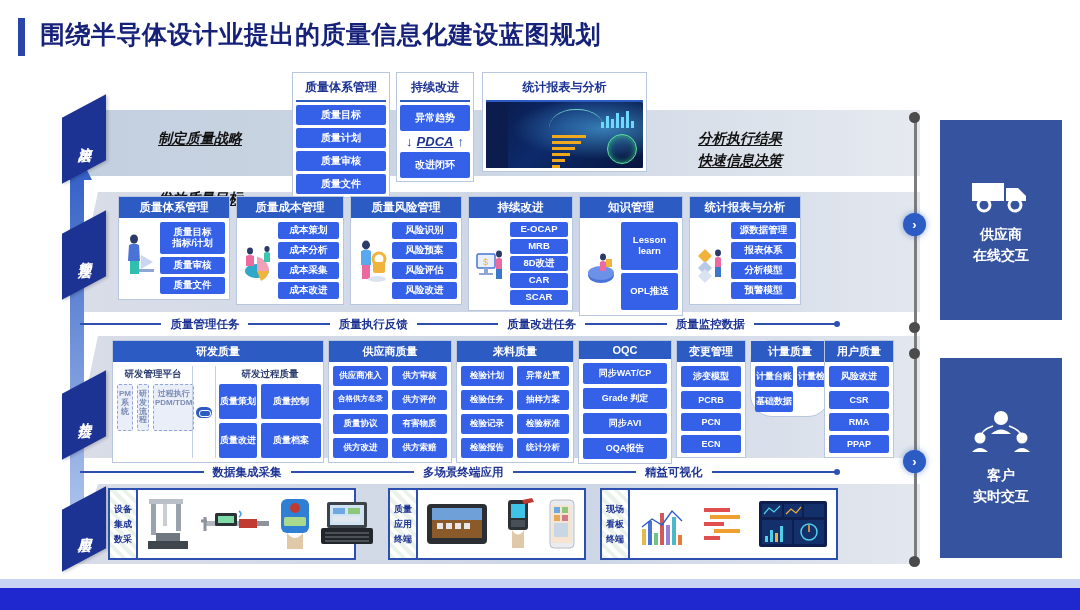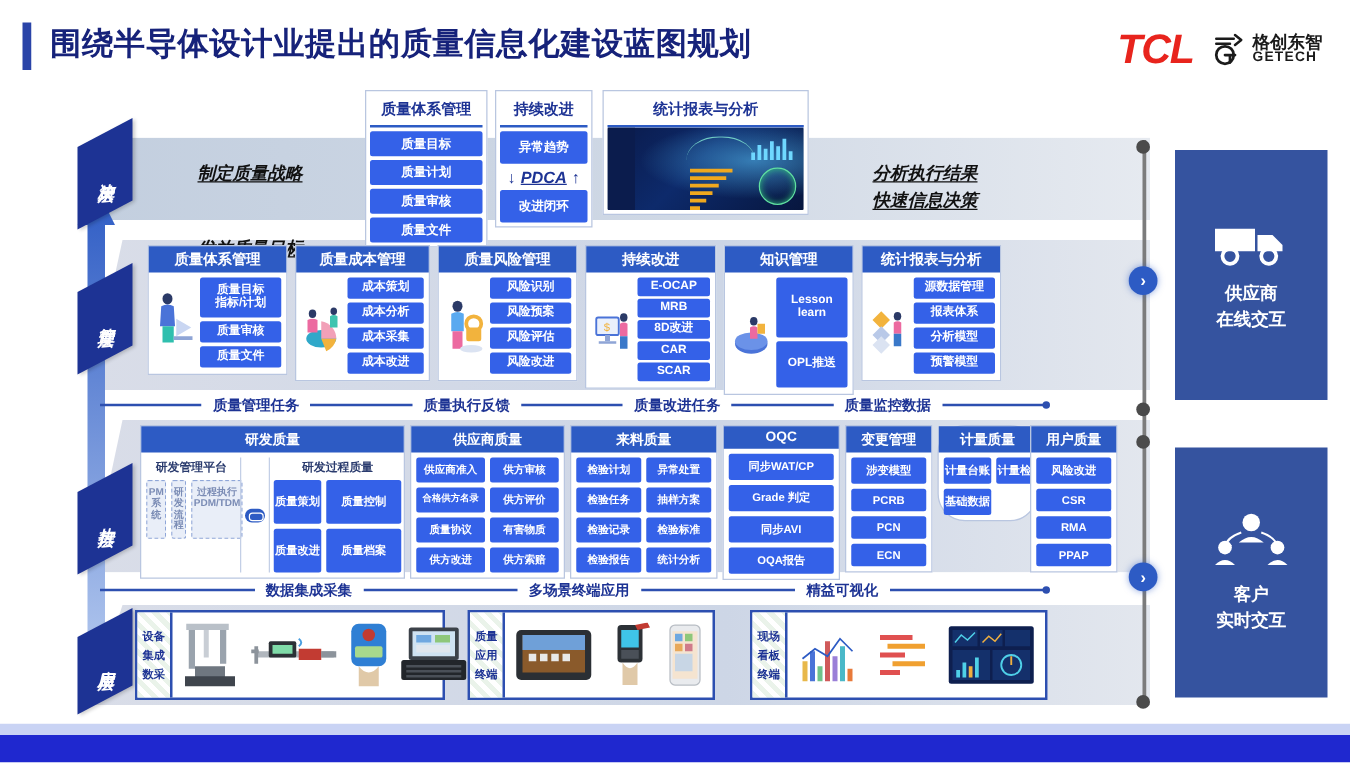--- a/index.html
+++ b/index.html
@@ -179,37 +179,20 @@
   .rpanel .rtxt { color: #fff; font-size: 14px; font-weight: bold; line-height: 1.5; text-align: center; }
 </style>
 </head>
 <body>
 
 <div class="page">
 
   <div class="header">
     <div class="title-bar"></div>
     <div class="title">围绕半导体设计业提出的质量信息化建设蓝图规划</div>
-    <div class="brand">
-      <div class="brand-tcl">TCL</div>
-      <div class="brand-ge">
-        <div class="ge-mark">
-          <svg width="30" height="30" viewBox="0 0 30 30">
-            <path d="M6 7 L20 7 M6 11 L17 11" stroke="#1b1b1b" stroke-width="2" fill="none" stroke-linecap="round"></path>
-            <path d="M21 4 L26 8 L21 12" stroke="#1b1b1b" stroke-width="2" fill="none" stroke-linecap="round" stroke-linejoin="round"></path>
-            <circle cx="13" cy="20" r="7" stroke="#1b1b1b" stroke-width="2.2" fill="none"></circle>
-            <path d="M13 20 L21 20 M17 20 L17 26" stroke="#1b1b1b" stroke-width="2.2" fill="none" stroke-linecap="round"></path>
-          </svg>
-        </div>
-        <div class="ge-txt">
-          <span class="ge-cn">格创东智</span>
-          <span class="ge-en">GETECH</span>
-        </div>
-      </div>
-    </div>
   </div>
 
   <div class="band band-decision"></div>
   <div class="band band-mgmt"></div>
   <div class="band band-exec"></div>
   <div class="band band-app"></div>
 
   <div class="up-arrow">
     <svg width="30" height="400" viewBox="0 0 30 400" preserveAspectRatio="none">
       <defs>
@@ -593,21 +576,21 @@
         <rect x="29" y="8" width="12" height="6" fill="#8ec77a"></rect>
         <rect x="14" y="16" width="27" height="6" fill="#e0e7ee"></rect>
         <rect x="2" y="28" width="52" height="16" rx="2" fill="#22262b"></rect>
         <rect x="6" y="32" width="44" height="2" fill="#4a5058"></rect>
         <rect x="6" y="36" width="44" height="2" fill="#4a5058"></rect>
         <rect x="6" y="40" width="44" height="2" fill="#4a5058"></rect>
       </svg>
     </div>
   </div>
 
-  <div class="agroup" style="left:374px; width:198px;">
+  <div class="agroup" style="left:388px; width:198px;">
     <div class="atag">
       <span>质量</span>
       <span>应用</span>
       <span>终端</span>
     </div>
     <div class="astrip">
       <svg class="dev" width="64" height="46" viewBox="0 0 64 46">
         <rect x="2" y="3" width="60" height="40" rx="4" fill="#2b2f34"></rect>
         <rect x="7" y="7" width="50" height="30" fill="#8a5a2b"></rect>
         <rect x="7" y="7" width="50" height="12" fill="#6fa0d8"></rect>

